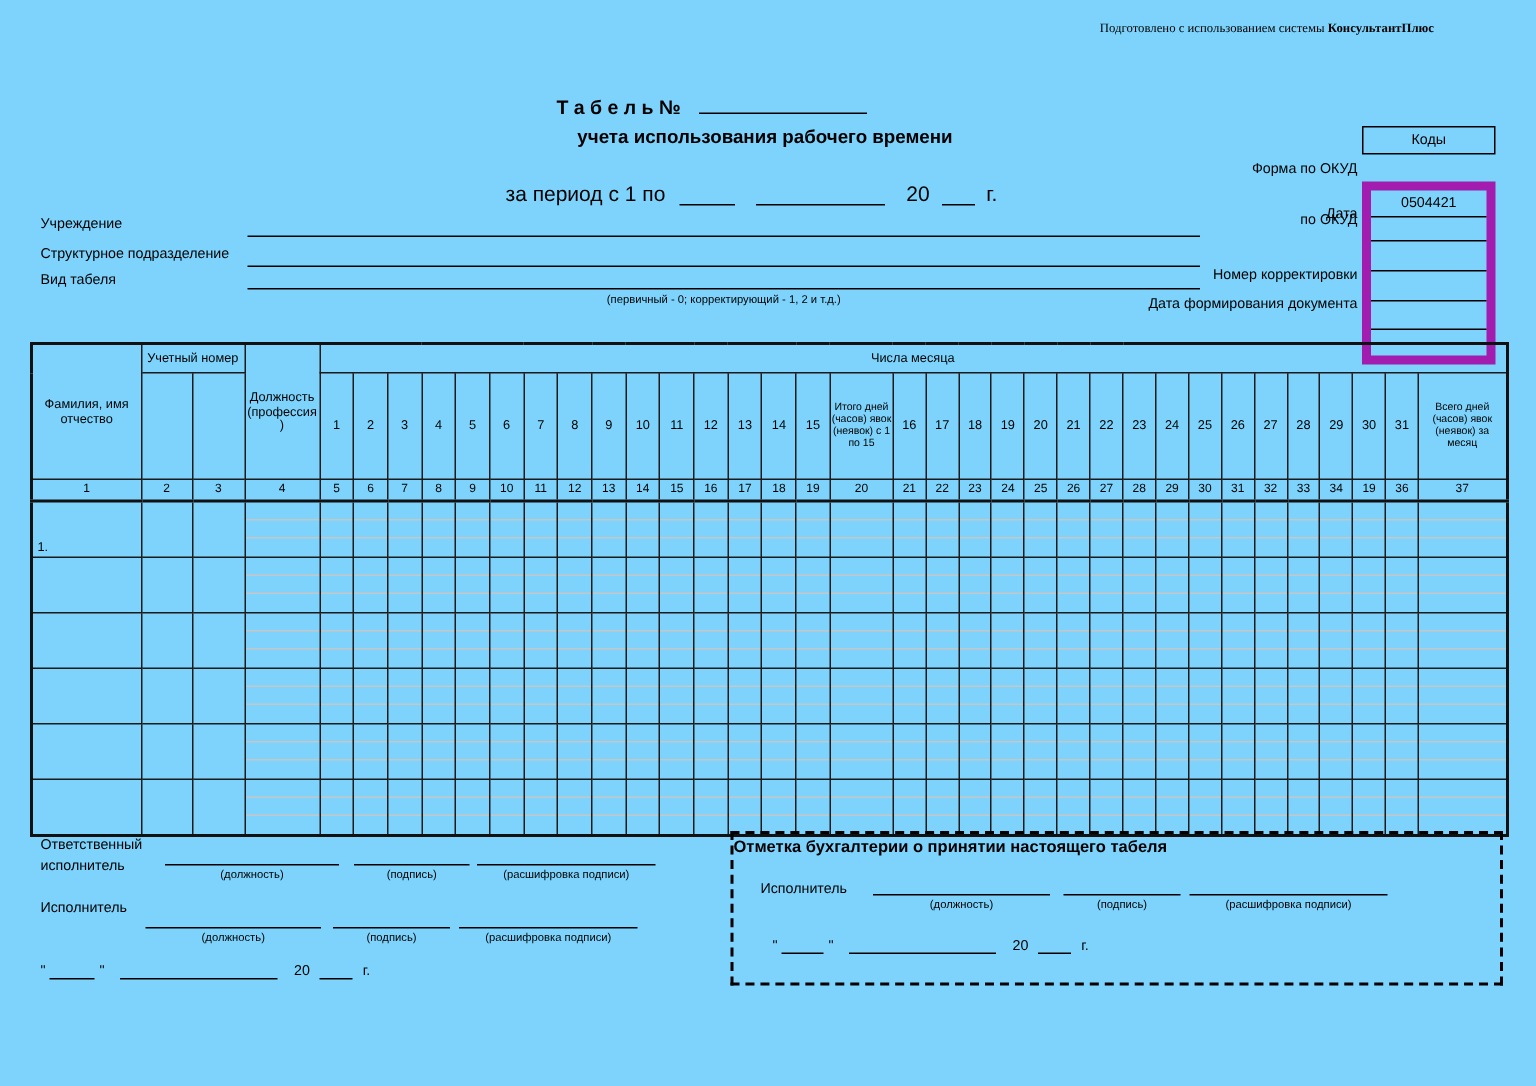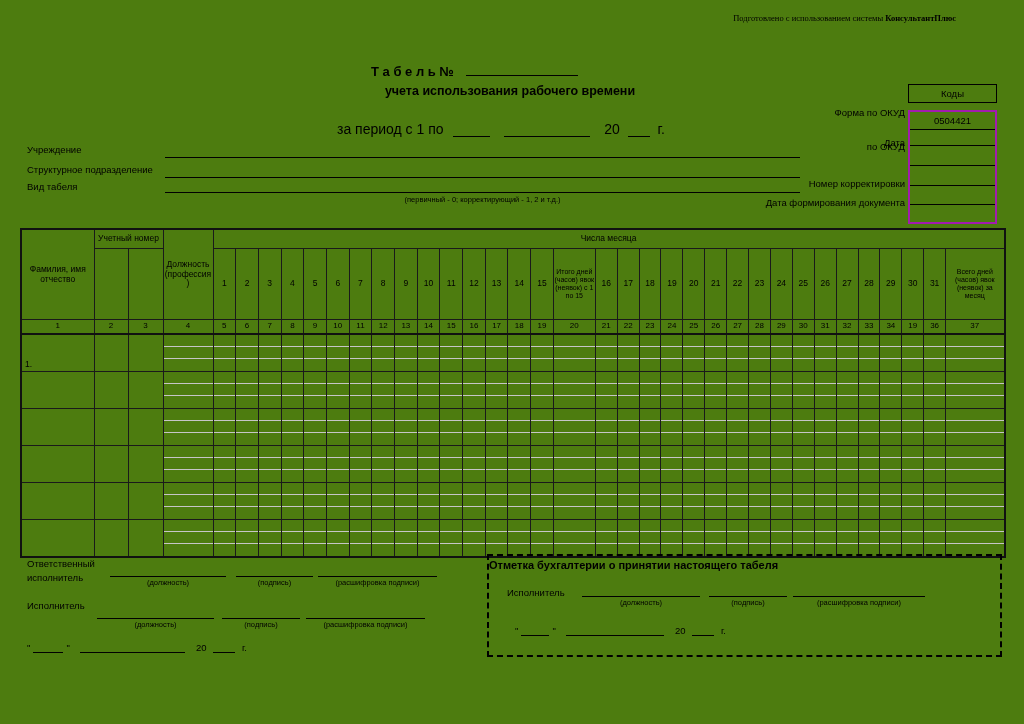--- a/index.html
+++ b/index.html
@@ -1,37 +1,37 @@
 <!DOCTYPE html>
 <html><head>
 <meta charset="utf-8">
 <style>
   html,body{margin:0;padding:0;background:#fff;}
-  .page{position:relative;width:1024px;height:724px;background:#4d7c0f;overflow:hidden;
+  .page{position:relative;width:1024px;height:724px;background:#7dd3fc;overflow:hidden;
         font-family:"Liberation Sans",sans-serif;color:#000;}
   
   .watermark{position:absolute;top:13px;right:68px;font-family:"Liberation Serif",serif;
              font-size:8.5px;white-space:nowrap;}
   .watermark b{font-weight:bold;}
   
   .title-l1{position:absolute;left:371px;top:62px;font-size:13px;font-weight:bold;white-space:nowrap;}
   .title-l1 .uline{display:inline-block;width:112px;border-bottom:1.6px solid #000;height:13px;margin-left:12px;}
   .title-l2{position:absolute;left:300px;top:84px;width:420px;text-align:center;font-size:12.5px;font-weight:bold;}
   
   .period{position:absolute;left:337px;top:121px;font-size:14px;white-space:nowrap;}
   .blank{display:inline-block;border-bottom:1.2px solid #000;height:11px;vertical-align:bottom;}
   
   .fld-label{position:absolute;left:27px;font-size:9.5px;white-space:nowrap;}
   .hline{position:absolute;left:165px;width:635px;height:0;border-bottom:1.3px solid #000;}
   .fld-note{position:absolute;left:165px;width:635px;top:195px;text-align:center;font-size:7.5px;}
   
   .r-label{position:absolute;left:600px;width:305px;text-align:right;font-size:9.5px;white-space:nowrap;}
   .codes{position:absolute;left:908px;top:84px;width:89px;font-size:9.5px;}
   .codes .hd{border:1.4px solid #000;height:17px;line-height:17px;text-align:center;}
-  .codes .bx{border:2px solid #a21caf;margin-top:7px;}
+  .codes .bx{border:6px solid #a21caf;margin-top:18px;}
   .codes .row{border-bottom:1.4px solid #000;text-align:center;}
   .codes .row:last-child{border-bottom:none;}
   
   table.ts{position:absolute;left:20px;top:228px;width:984px;border-collapse:collapse;
            table-layout:fixed;border:2px solid #111;}
   table.ts td{border:1.4px solid #1a1a1a;padding:0;text-align:center;vertical-align:middle;
               font-size:8.5px;line-height:1.12;overflow:hidden;}
   tr.band td{height:18px;}
   tr.days td{height:70px;}
   tr.days td.tot{font-size:7px;line-height:1.15;}

